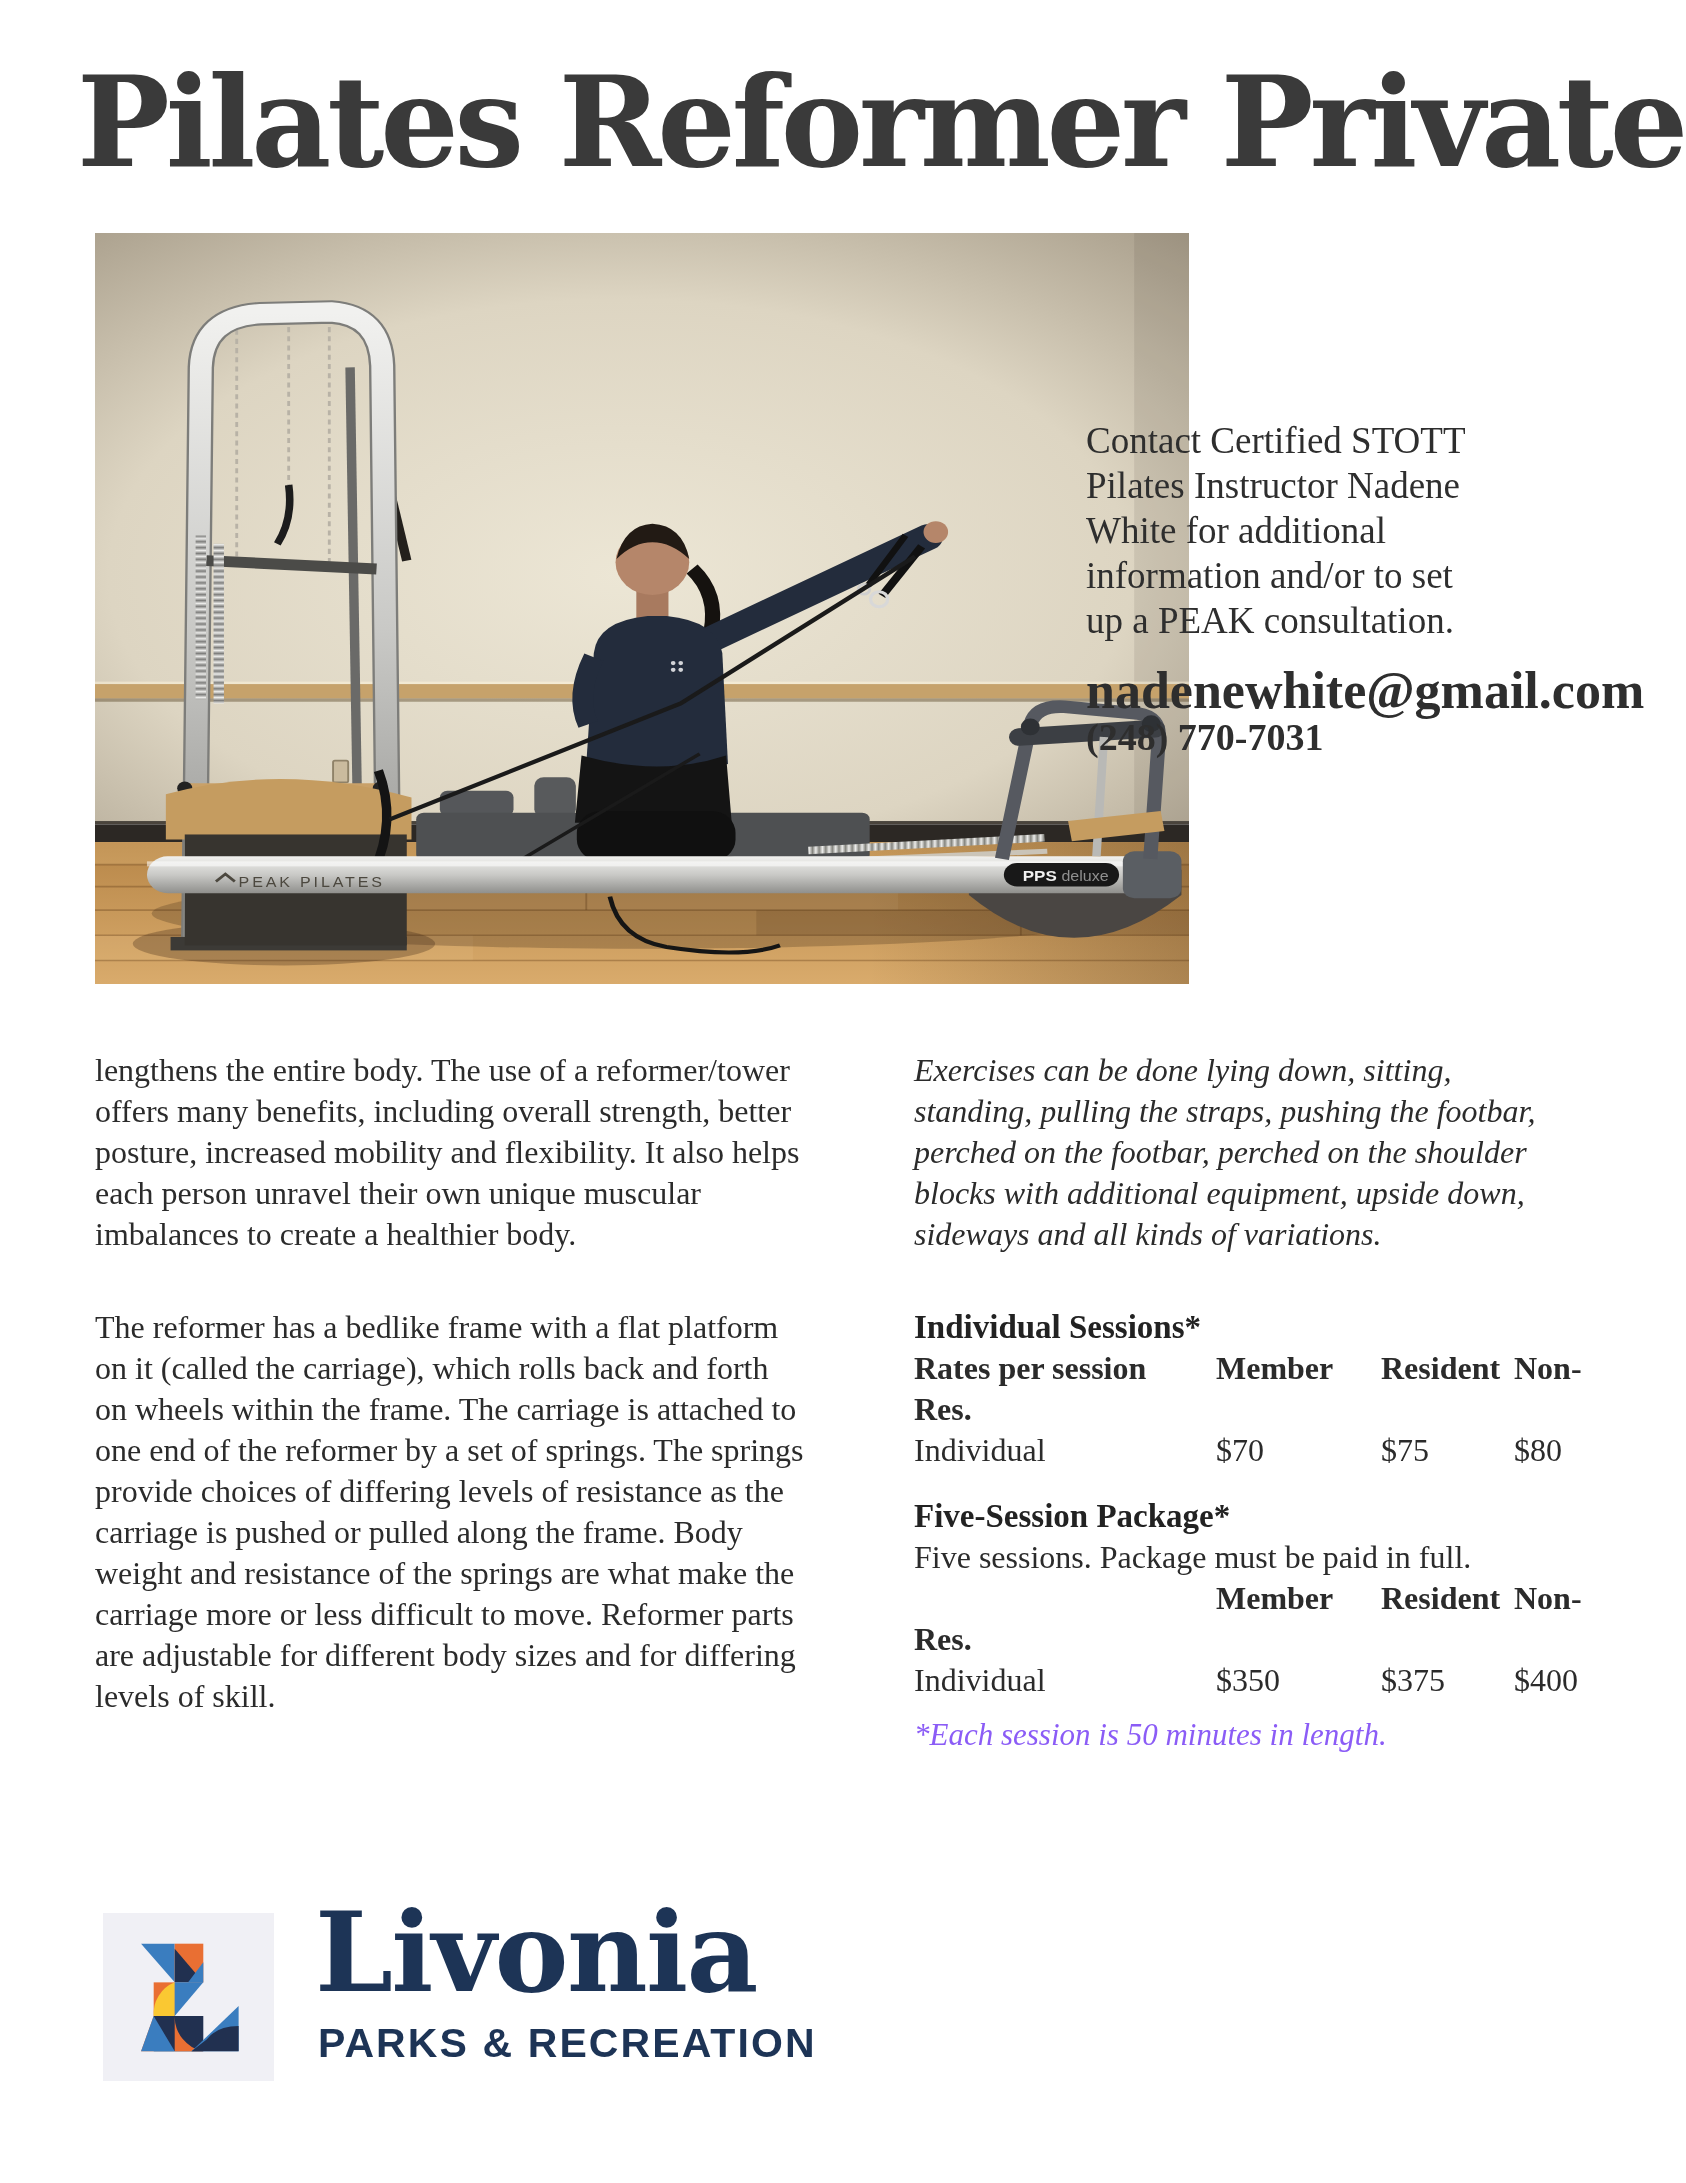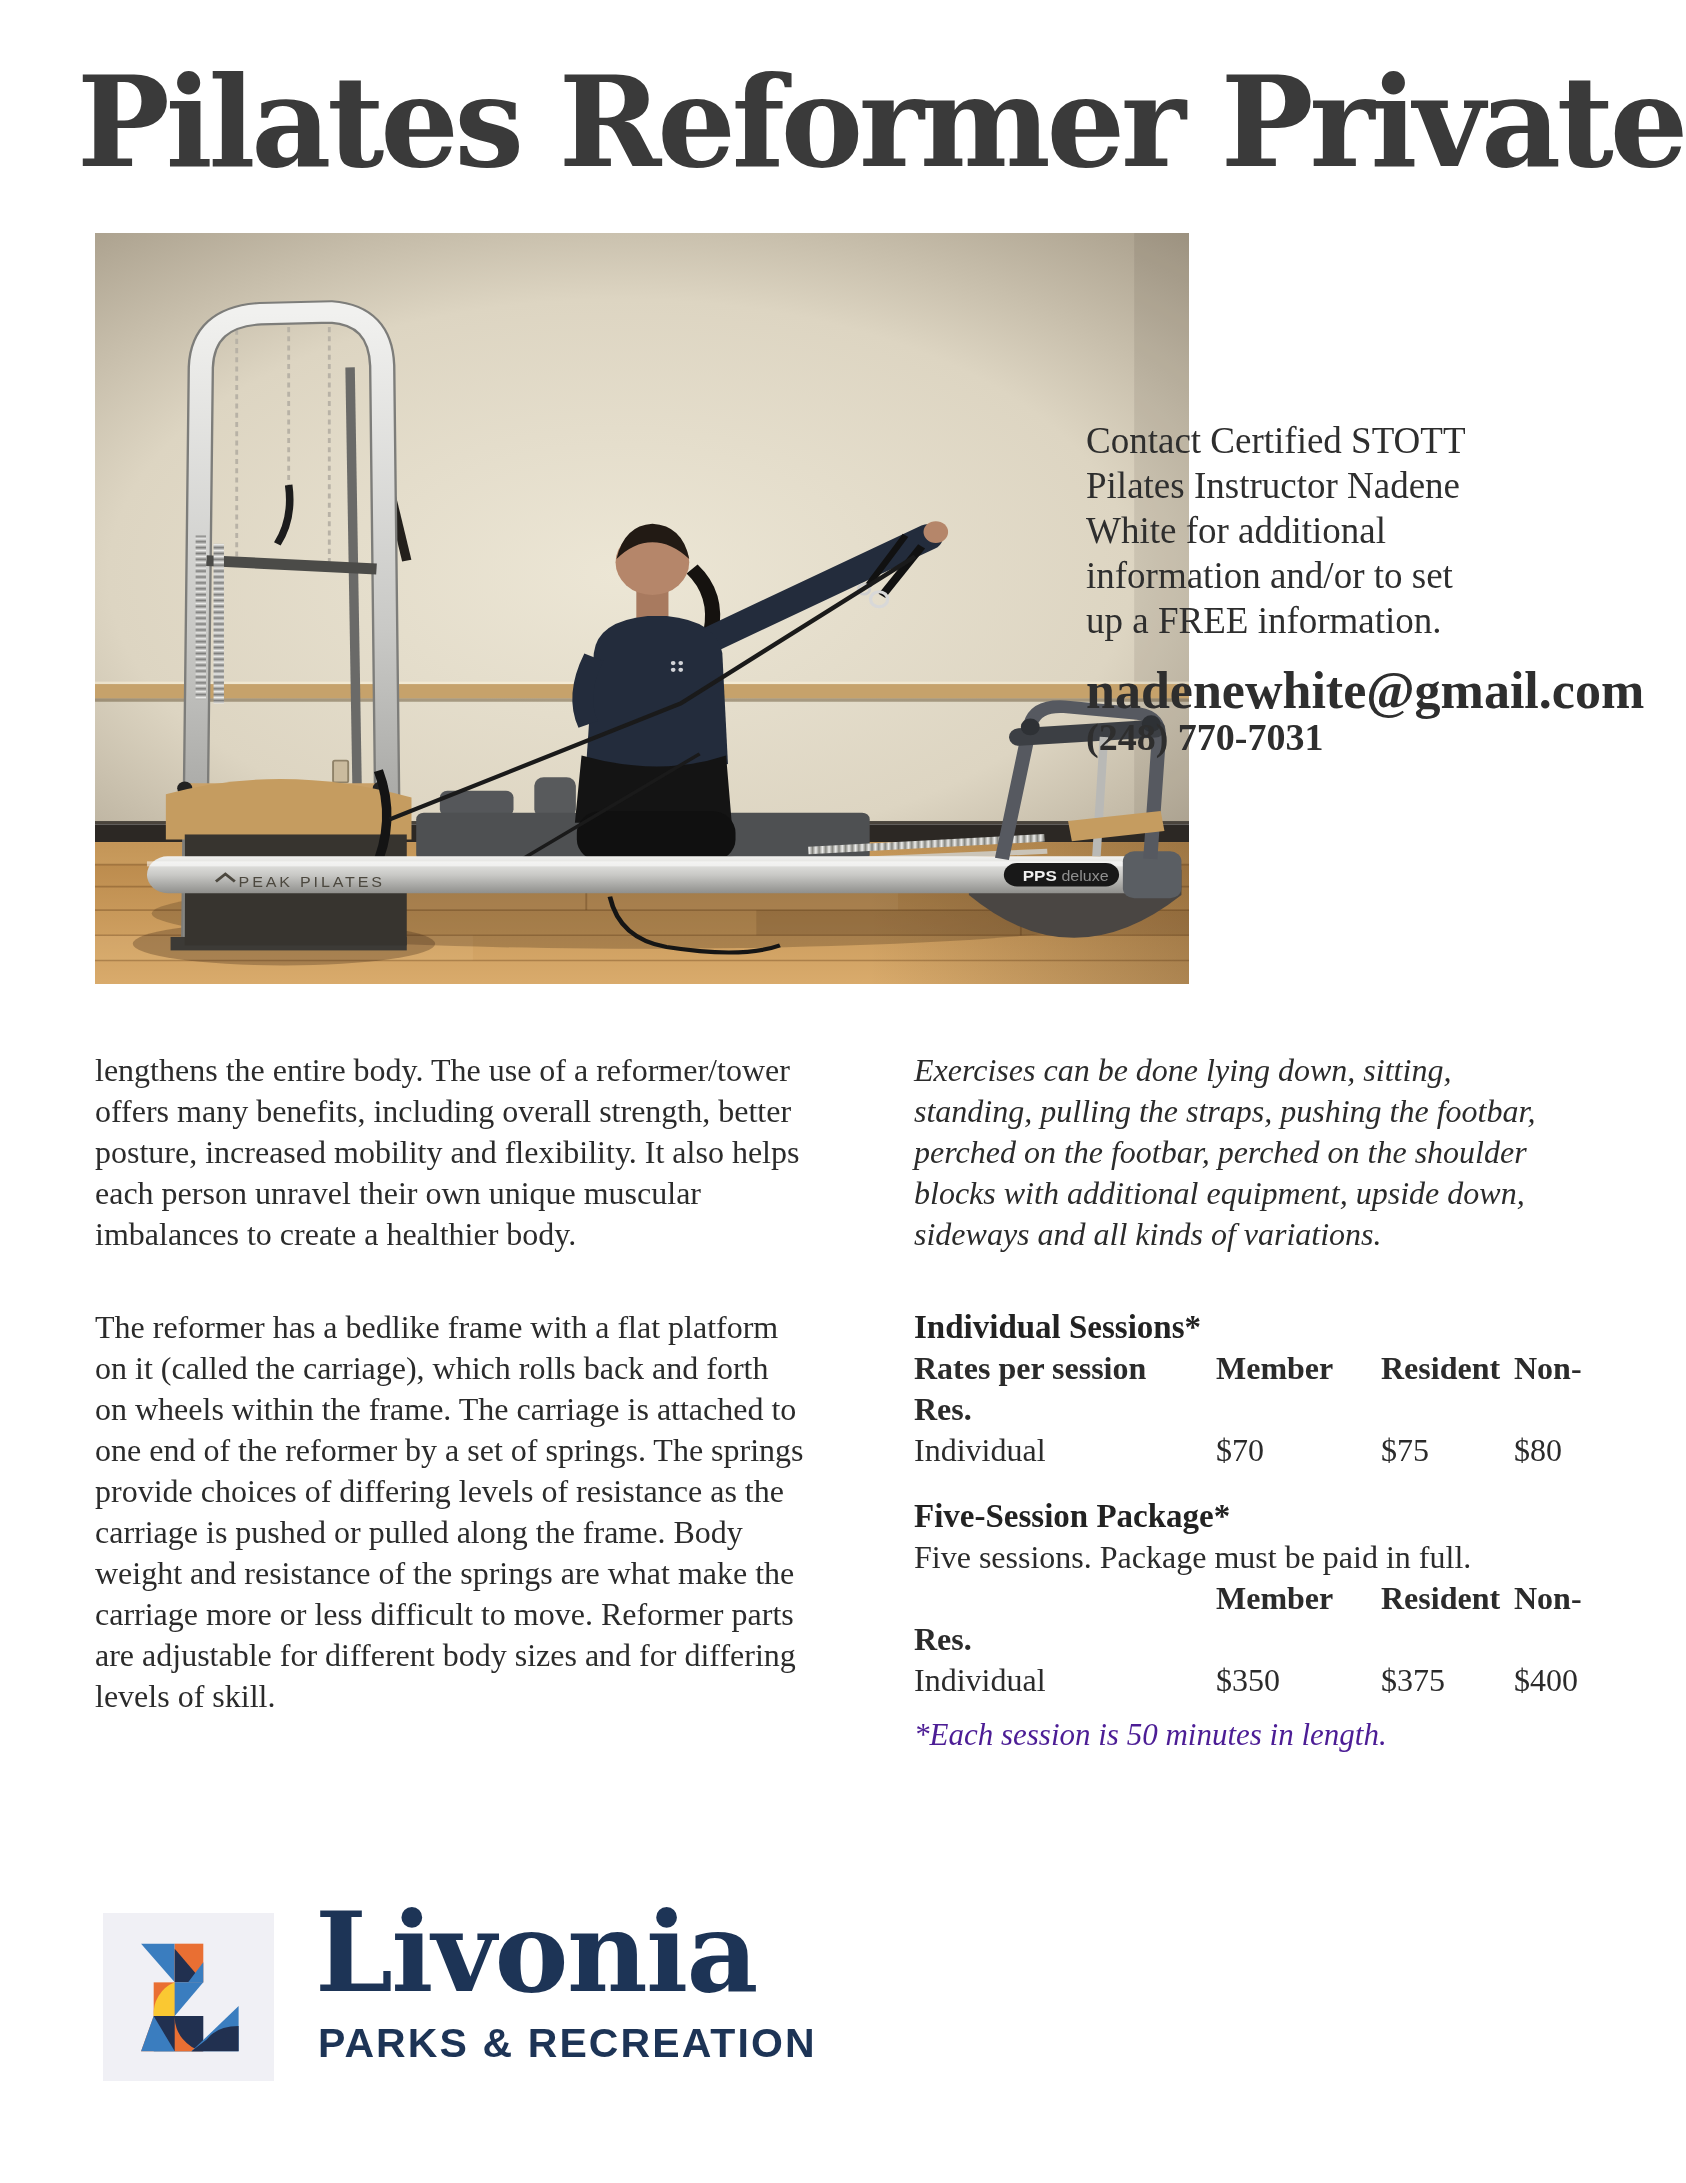--- a/index.html
+++ b/index.html
@@ -22,21 +22,21 @@
   .col-left{left:95px;width:781px;}
   .col-right{left:914px;width:734px;}
   .para{margin:0 0 52px 0;}
   .para div{white-space:nowrap;}
   .section-head{font-weight:bold;margin:52px 0 0 0;font-size:33px;line-height:41px;color:#222;}
   .section-head.tight{margin-top:25px;}
   .note-line{margin:0;}
   .price-table{display:grid;grid-template-columns:302px 165px 133px 1fr;line-height:41px;}
   .price-table .b{font-weight:bold;}
   .price-table .wrap{grid-column:1 / 5;font-weight:bold;}
-  .footnote{font-style:italic;font-size:31px;margin-top:13.4px;color:#4c1d95;}
+  .footnote{font-style:italic;font-size:31px;margin-top:13.4px;color:#8b5cf6;}
   
   .logo-square{position:absolute;left:103px;top:1913px;width:171px;height:168px;background:#f0f0f5;}
   .logo-mark{position:absolute;left:33px;top:28.6px;width:106px;height:111px;}
   .logo-word{position:absolute;left:315px;top:1891px;margin:0;font-family:"DejaVu Serif", serif;
              font-weight:900;font-size:111px;line-height:1.1;letter-spacing:-1.7px;color:#1d3456;}
   .logo-sub{position:absolute;left:318px;top:2020px;margin:0;font-family:"Liberation Sans", sans-serif;
             font-weight:700;font-size:41px;letter-spacing:2.1px;color:#1d3456;white-space:nowrap;}
   .footer-right{position:absolute;left:905px;top:1923px;width:697px;text-align:center;}
   .details{font-size:40px;line-height:49px;color:#2e2e2e;}
   .site{margin-top:54px;font-family:"DejaVu Serif", serif;font-weight:900;font-size:54px;
@@ -203,21 +203,21 @@
       </g>
     </svg>
   </div>
 
   <div class="contact">
     <div class="intro">
         <div>Contact Certified STOTT</div>
         <div>Pilates Instructor Nadene</div>
         <div>White for additional</div>
         <div>information and/or to set</div>
-        <div>up a FREE information.</div>
+        <div>up a PEAK consultation.</div>
       </div>
     <div class="email">nadenewhite@gmail.com</div>
     <div class="phone">(248) 770-7031</div>
   </div>
 
   <div class="col col-left">
     <div class="para">
         <div>lengthens the entire body. The use of a reformer/tower</div>
         <div>offers many benefits, including overall strength, better</div>
         <div>posture, increased mobility and flexibility. It also helps</div>

